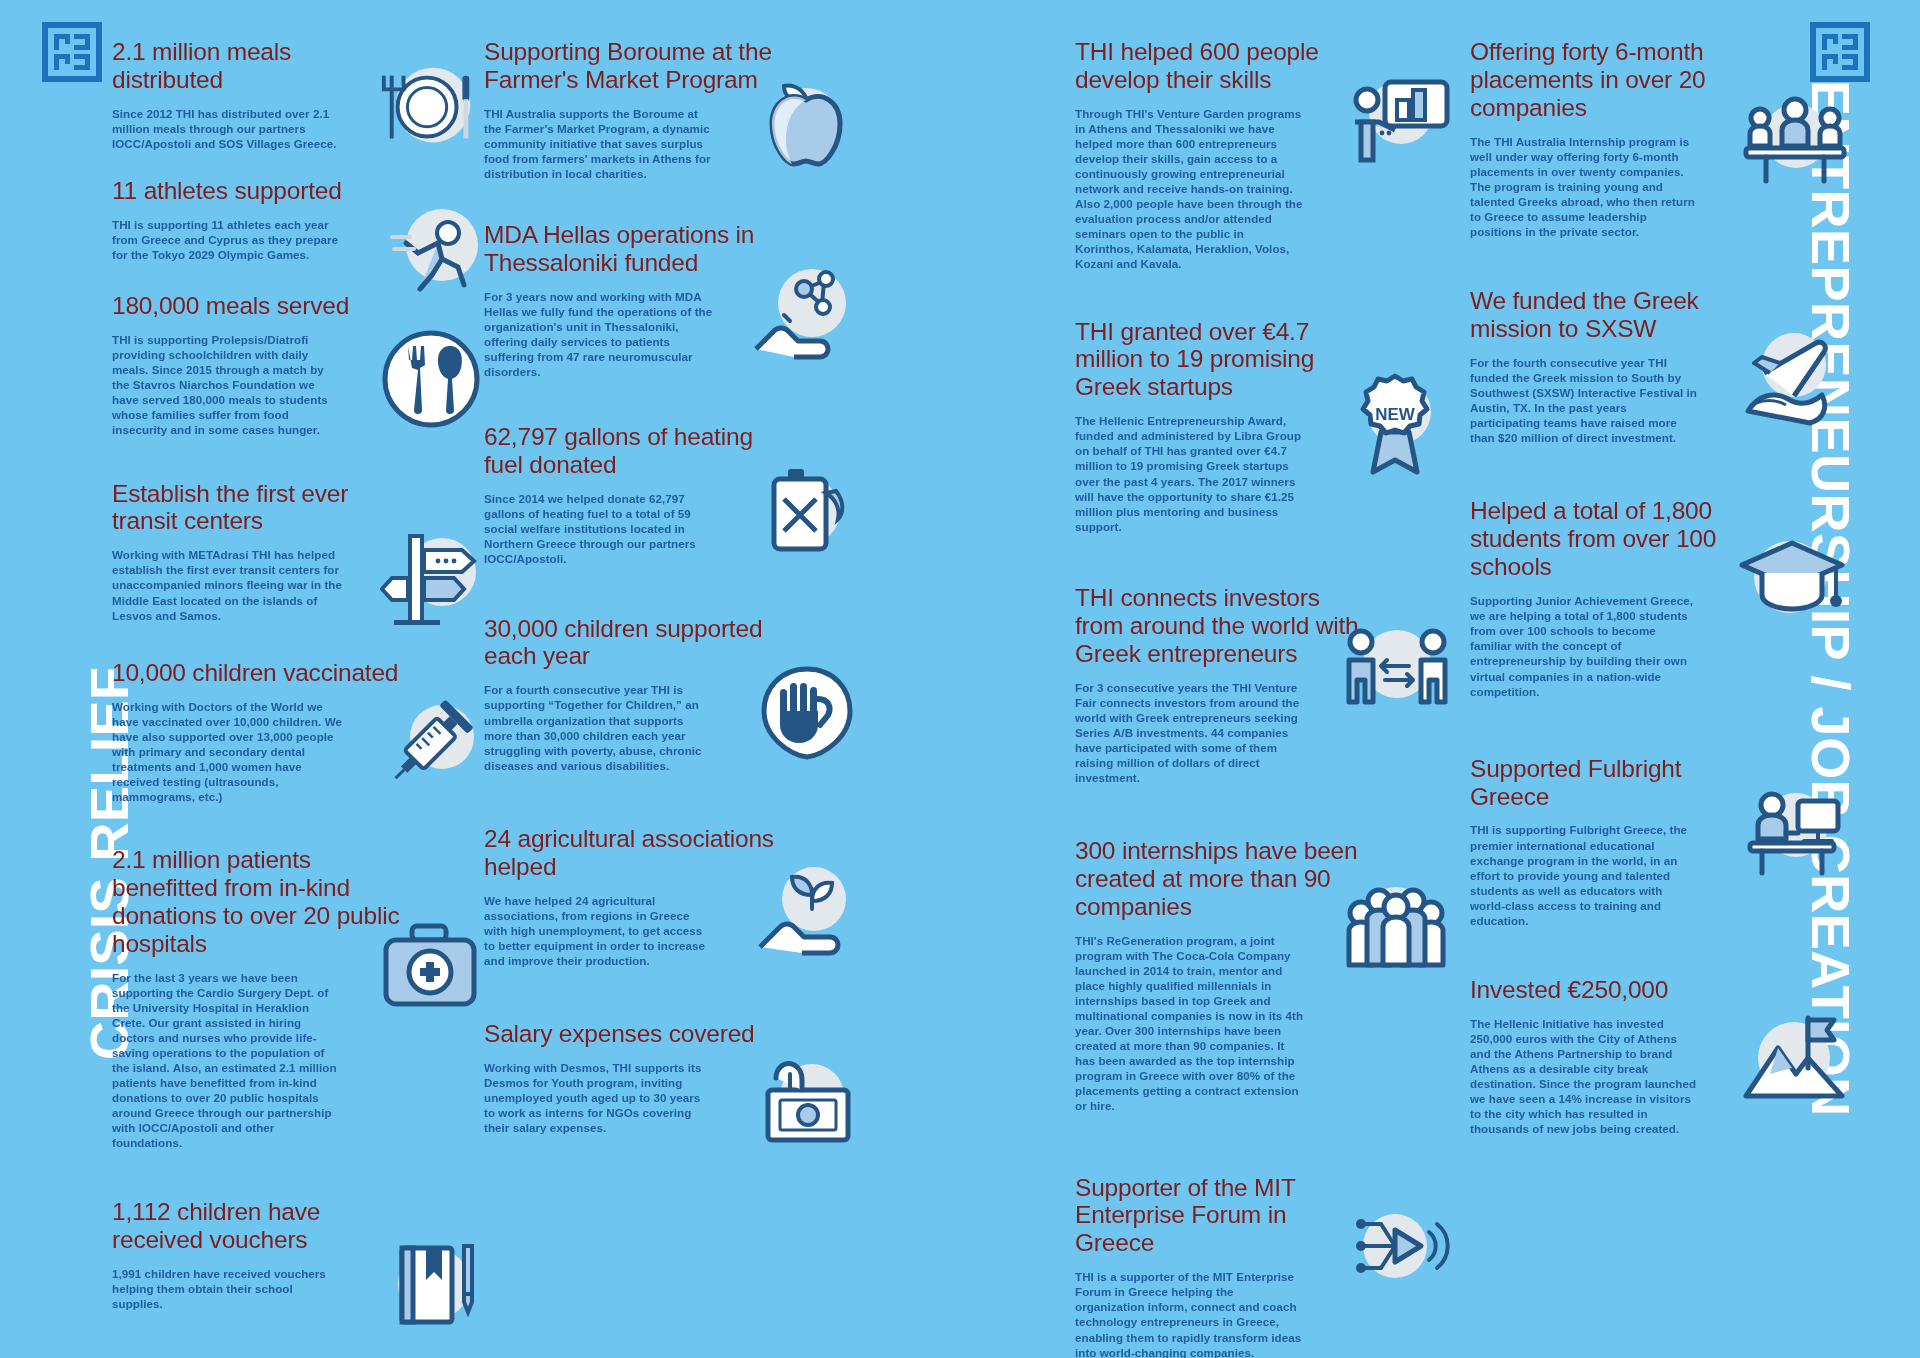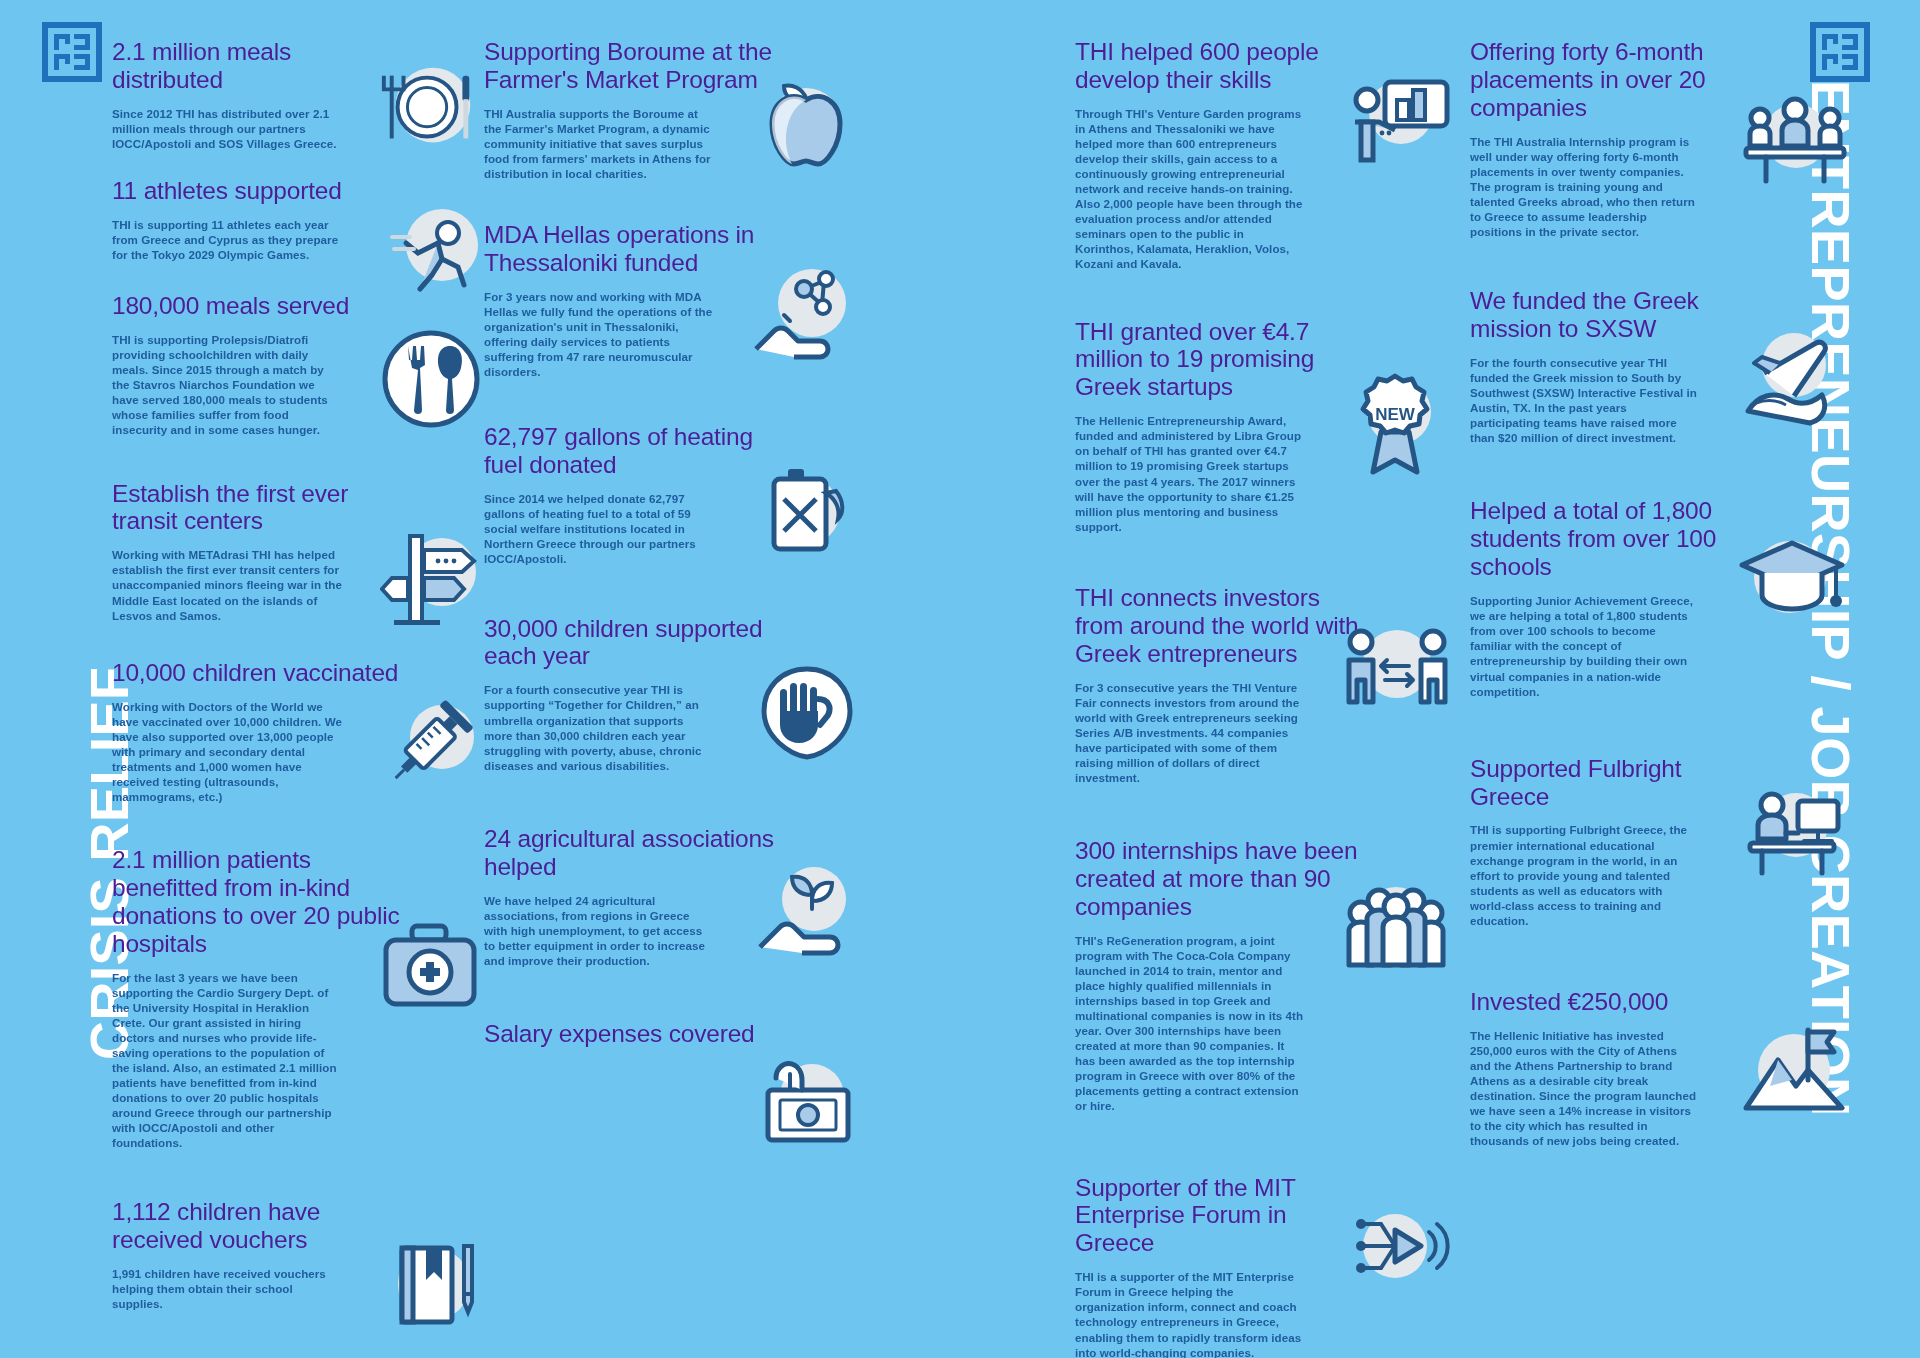--- a/index.html
+++ b/index.html
@@ -45,21 +45,21 @@
     position: absolute;
     top: 38px;
   }
   .col1 { left: 112px;  width: 300px; }
   .col2 { left: 484px;  width: 300px; }
   .col3 { left: 1075px; width: 300px; }
   .col4 { left: 1470px; width: 300px; }
 
   .block { position: relative; margin-bottom: 26px; }
   .block .head {
-    color: #4c1d95;
+    color: #7f1d1d;
     font-size: 24.5px;
     font-weight: 400;
     line-height: 1.14;
     letter-spacing: -0.2px;
     margin-bottom: 12px;
     max-width: 296px;
   }
   .block .body {
     color: #1F5C9E;
     font-size: 11.6px;
@@ -355,20 +355,21 @@
           <path d="M62 58 v-20" stroke="#255584" stroke-width="4" stroke-linecap="round"></path>
           <path d="M62 44 c-14 0 -20 -8 -20 -18 c12 -2 20 6 20 18z" fill="#A9CBEA" stroke="#255584" stroke-width="4"></path>
           <path d="M62 50 c14 0 20 -8 20 -18 c-12 -2 -20 6 -20 18z" fill="#FFFFFF" stroke="#255584" stroke-width="4"></path>
           <path d="M10 96 l20 -20 c4 -4 10 -4 14 0 l10 10 h26 c5 0 8 4 8 8 c0 5 -4 8 -8 8 H52" fill="#FFFFFF" stroke="#255584" stroke-width="5" stroke-linejoin="round"></path>
         </svg>
       </div>
     </div>
 
     <div class="block">
       <div class="head">Salary expenses covered</div>
+      <div class="body">Working with Desmos, THI supports its Desmos for Youth program, inviting unemployed youth aged up to 30 years to work as interns for NGOs covering their salary expenses.</div>
       <div class="illus i-c2-6">
         <svg viewBox="0 0 118 118">
           <circle cx="62" cy="52" r="32" fill="#E3E8EC"></circle>
           <rect x="18" y="46" width="80" height="50" rx="4" fill="#FFFFFF" stroke="#255584" stroke-width="5"></rect>
           <rect x="30" y="56" width="56" height="30" rx="2" fill="none" stroke="#255584" stroke-width="3"></rect>
           <circle cx="58" cy="71" r="10" fill="#A9CBEA" stroke="#255584" stroke-width="4"></circle>
           <path d="M26 34 c0 -10 8 -16 16 -14 c6 2 10 8 10 16 v10" fill="#FFFFFF" stroke="#255584" stroke-width="5" stroke-linecap="round"></path>
           <path d="M40 44 v-14" stroke="#255584" stroke-width="4" stroke-linecap="round"></path>
         </svg>
       </div>
@@ -527,21 +528,21 @@
         <svg viewBox="0 0 120 120">
           <circle cx="56" cy="58" r="36" fill="#E3E8EC"></circle>
           <path d="M58 24 L108 46 L58 68 L8 46z" fill="#A9CBEA" stroke="#255584" stroke-width="5" stroke-linejoin="round"></path>
           <path d="M28 54 v22 c0 8 14 14 30 14 c16 0 30 -6 30 -14 V54" fill="#FFFFFF" stroke="#255584" stroke-width="5" stroke-linejoin="round"></path>
           <path d="M102 50 v26" stroke="#255584" stroke-width="4" stroke-linecap="round"></path>
           <circle cx="102" cy="82" r="6" fill="#255584"></circle>
         </svg>
       </div>
     </div>
 
-    <div class="block" style="margin-bottom:60px">
+    <div class="block" style="margin-bottom:48px">
       <div class="head">Supported Fulbright Greece</div>
       <div class="body">THI is supporting Fulbright Greece, the premier international educational exchange program in the world, in an effort to provide young and talented students as well as educators with world-class access to training and education.</div>
       <div class="illus i-c4-4">
         <svg viewBox="0 0 118 118">
           <circle cx="60" cy="52" r="32" fill="#E3E8EC"></circle>
           <circle cx="36" cy="32" r="11" fill="#FFFFFF" stroke="#255584" stroke-width="5"></circle>
           <path d="M22 52 c0 -6 6 -10 14 -10 c8 0 14 4 14 10 v14 l-28 0z" fill="#A9CBEA" stroke="#255584" stroke-width="5" stroke-linejoin="round"></path>
           <path d="M50 60 h12" stroke="#255584" stroke-width="5" stroke-linecap="round"></path>
           <rect x="62" y="28" width="40" height="30" rx="4" fill="#FFFFFF" stroke="#255584" stroke-width="5"></rect>
           <path d="M82 58 v10 M68 68 h28" stroke="#255584" stroke-width="4" stroke-linecap="round"></path>

